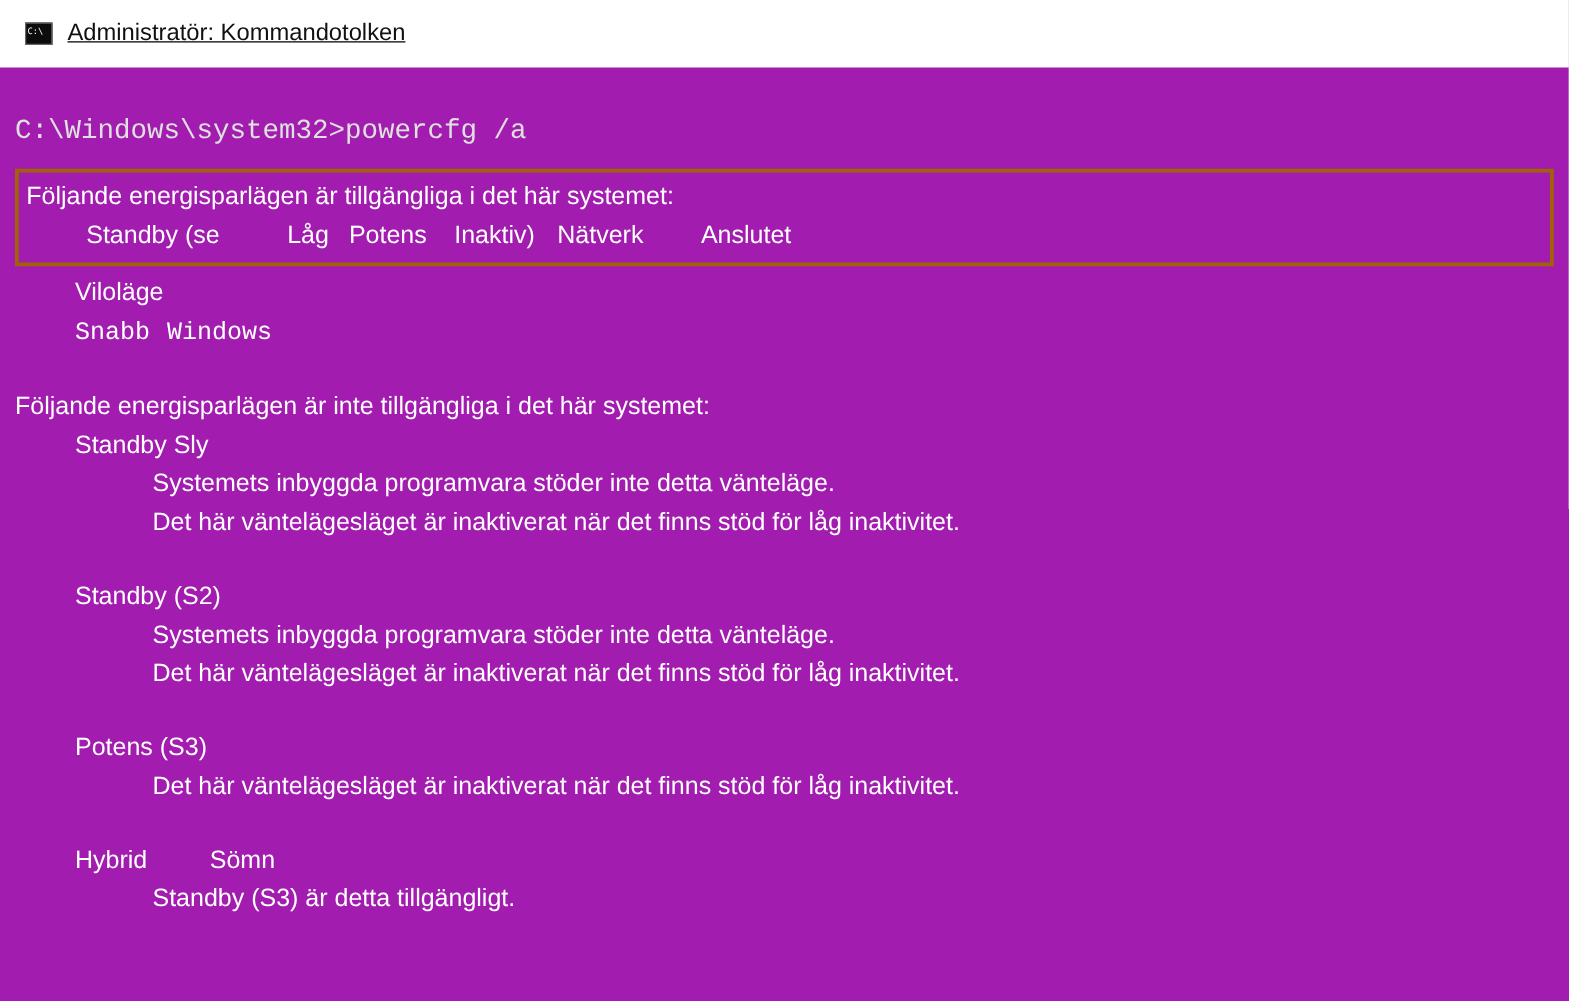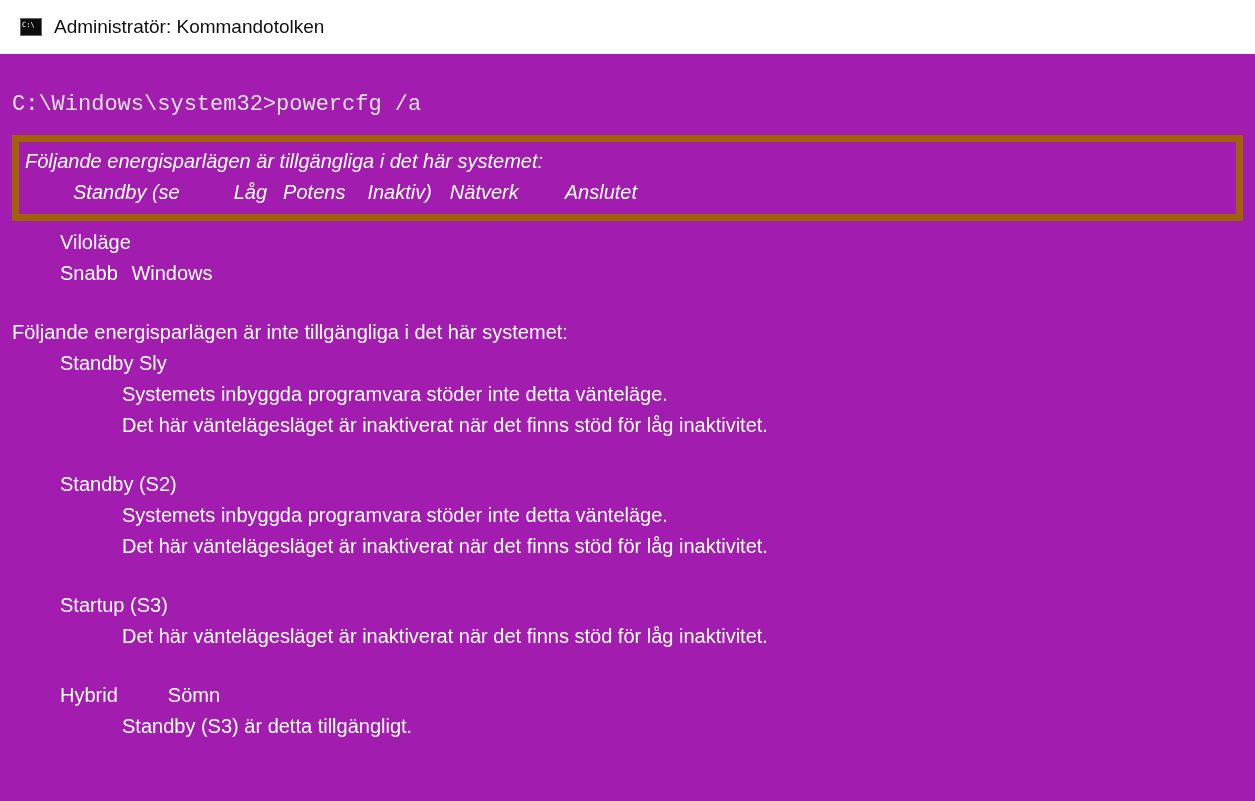--- a/index.html
+++ b/index.html
@@ -14,20 +14,21 @@
       font-family: Arial, sans-serif;
       overflow: hidden;
     }
     .titlebar {
       height: 54px;
       background: #ffffff;
       display: flex;
       align-items: center;
       padding-left: 20px;
       gap: 12px;
+      text-decoration: underline;
     }
     .titlebar-icon {
       width: 22px;
       height: 18px;
       background: #0c0c0c;
       position: relative;
       border: 1px solid #666;
     }
     .titlebar-icon::before {
       content: "C:\\";
@@ -51,24 +52,23 @@
       position: relative;
     }
     .prompt-line {
       font-family: 'Consolas', 'Courier New', monospace;
       font-size: 22px;
       color: #e0e0e0;
       letter-spacing: 0px;
       margin-bottom: 18px;
     }
     .highlight-box {
-      border: 7px solid #a16207;
+      border: 3px solid #a16207;
       padding: 4px 6px 6px 6px;
       margin-bottom: 6px;
-      font-style: italic;
     }
     .out-line {
       font-family: 'Segoe UI', Arial, sans-serif;
       font-size: 20px;
       color: #ffffff;
       line-height: 1.55;
     }
     .indent-1 {
       padding-left: 48px;
     }
@@ -89,20 +89,21 @@
     .spaced-word {
       display: inline-block;
     }
     .ws1 { width: 54px; }
     .ws2 { width: 16px; }
     .ws3 { width: 22px; }
     .ws4 { width: 18px; }
     .ws5 { width: 46px; }
     .snabb-row span {
       margin-right: 8px;
+      font-family: Liberation Mono, monospace;
     }
     .hybrid-row {
       display: flex;
       gap: 12px;
       align-items: baseline;
     }
     .vsep {
       display: inline-block;
       margin: 0 12px 0 14px;
       color: #555;
@@ -152,21 +153,21 @@
   <div class="out-line indent-2">Det här väntelägesläget är inaktiverat när det finns stöd för låg inaktivitet.</div>
 
   <div class="section-gap"></div>
 
   <div class="out-line indent-1">Standby (S2)</div>
   <div class="out-line indent-2">Systemets inbyggda programvara stöder inte detta vänteläge.</div>
   <div class="out-line indent-2">Det här väntelägesläget är inaktiverat när det finns stöd för låg inaktivitet.</div>
 
   <div class="section-gap"></div>
 
-  <div class="out-line indent-1">Startup (S3)</div>
+  <div class="out-line indent-1">Potens (S3)</div>
   <div class="out-line indent-2">Det här väntelägesläget är inaktiverat när det finns stöd för låg inaktivitet.</div>
 
   <div class="section-gap"></div>
 
   <div class="out-line indent-1 hybrid-row">
     <span>Hybrid</span>
     <span class="vsep"></span>
     <span>Sömn</span>
   </div>
   <div class="out-line indent-2">Standby (S3) är detta tillgängligt.</div>

